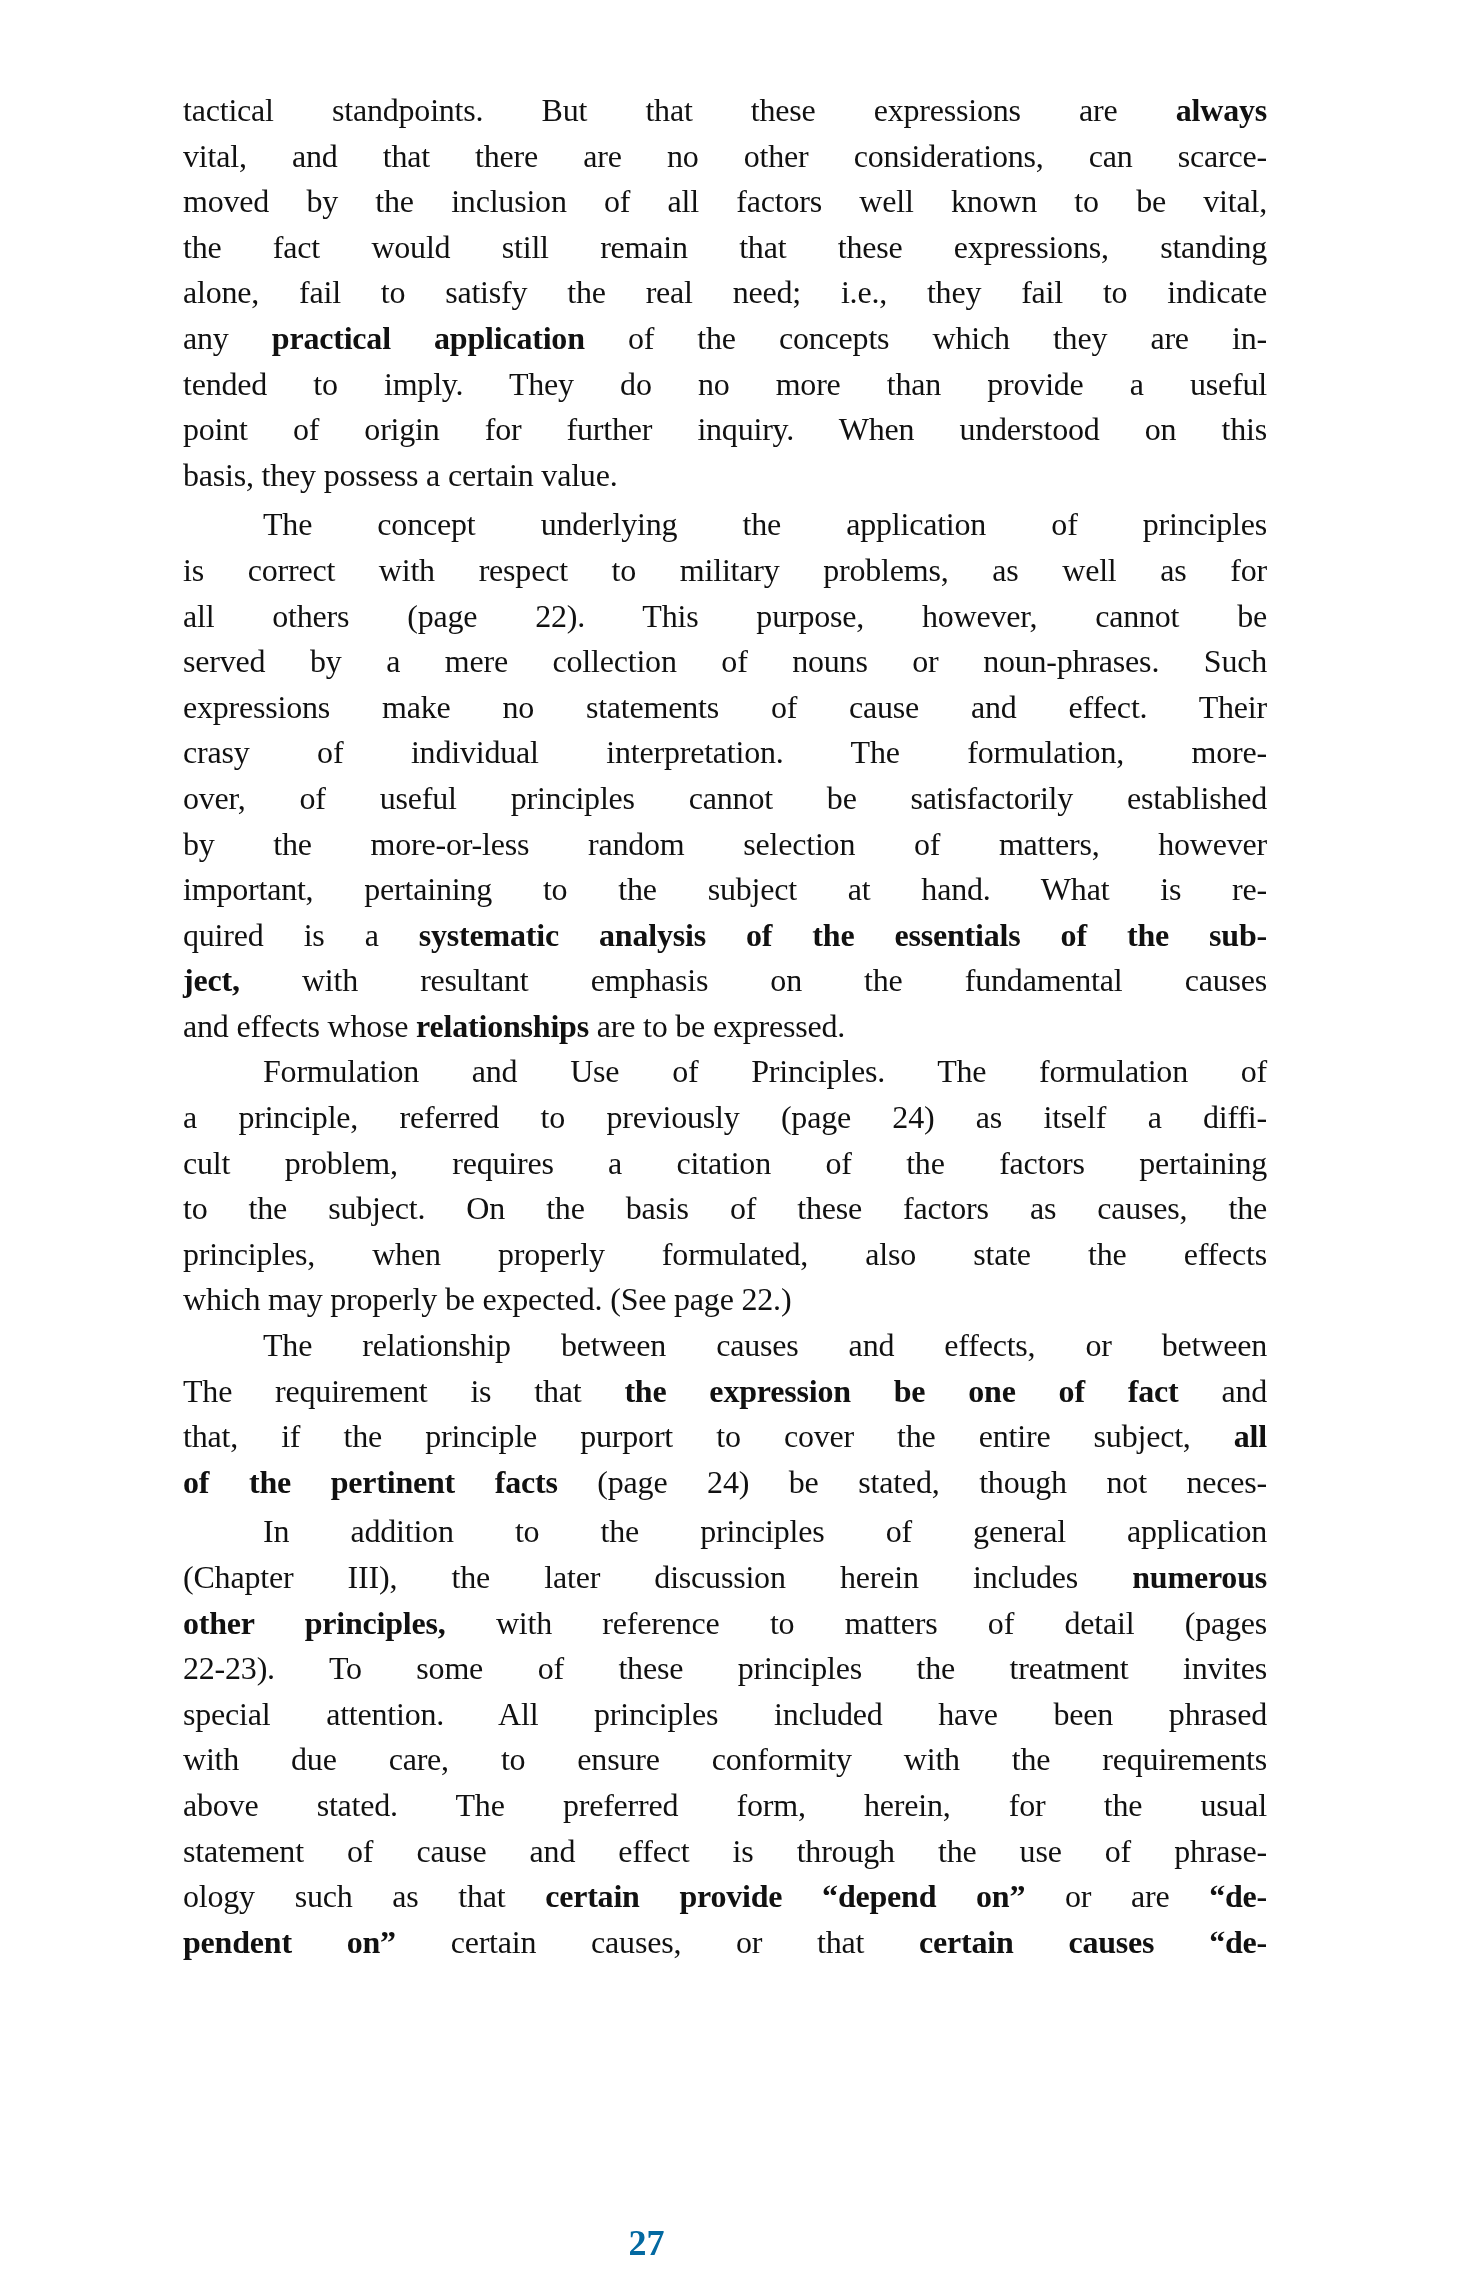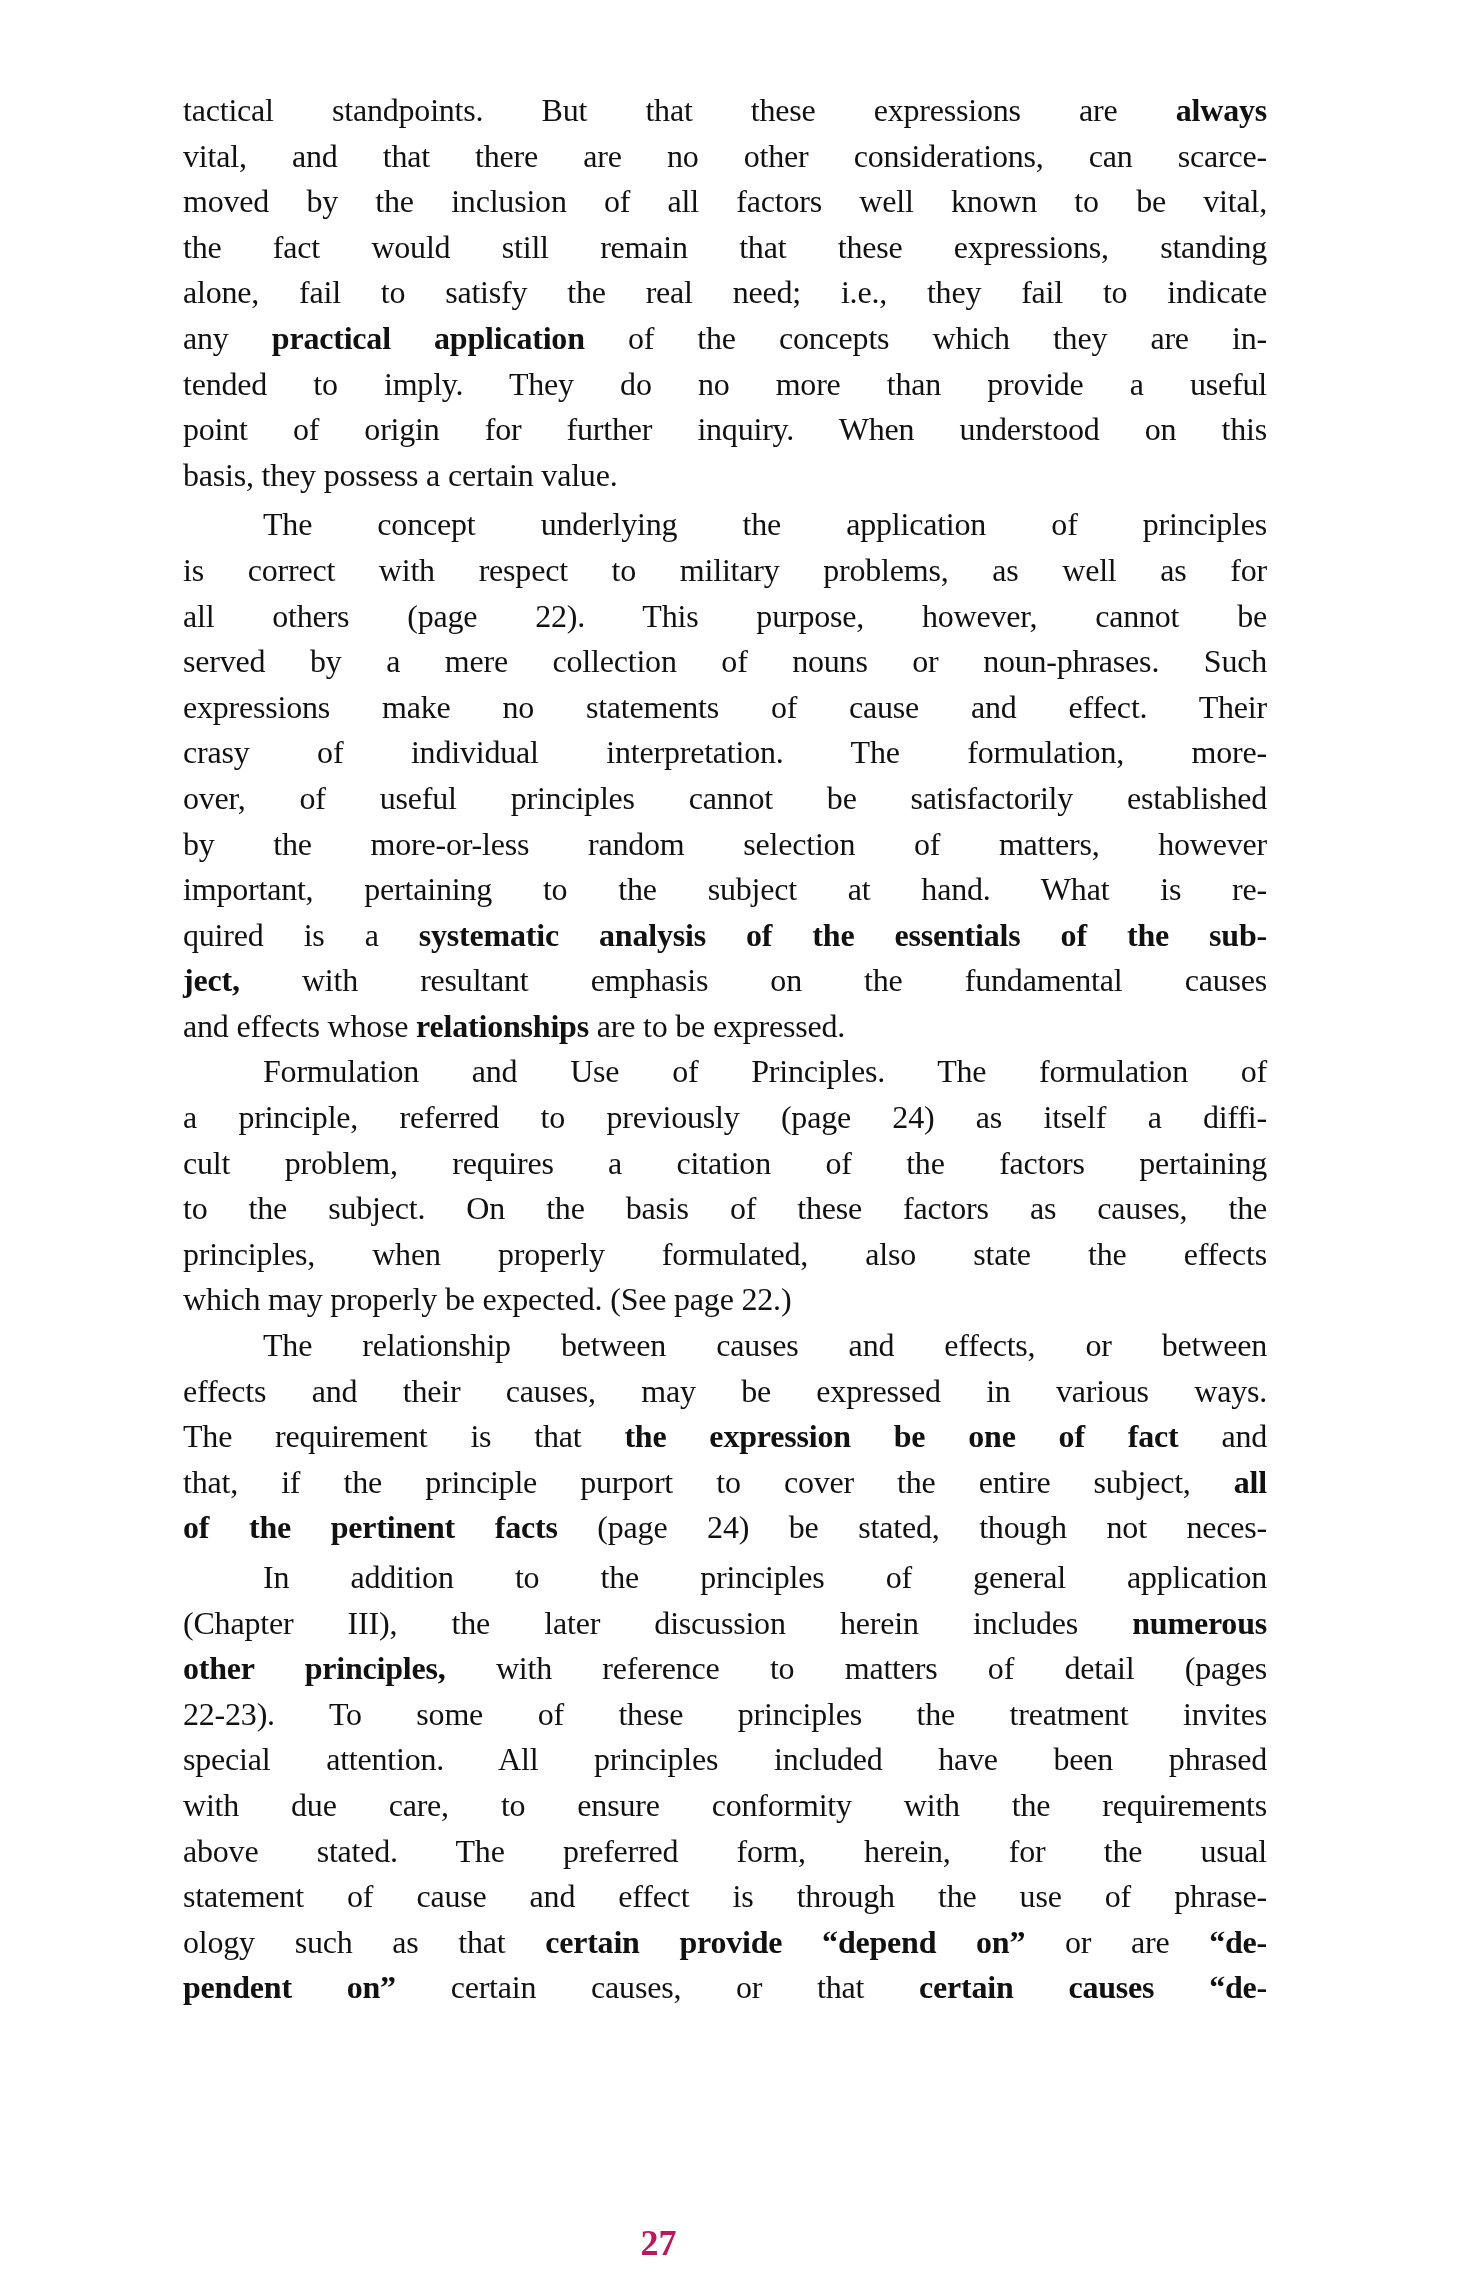--- a/index.html
+++ b/index.html
@@ -49,22 +49,21 @@
     .para.boldpara .seg { font-weight: normal; }
     #page-number {
       position: absolute;
       left: 0;
       width: 1293px;
       top: 2222px;
       text-align: center;
       font-family: "Liberation Serif", "DejaVu Serif", serif;
       font-weight: bold;
       font-size: 36px;
-      color: #be185d;
-      margin-left: 12px;
+      color: #0369a1;
     }
     
     .line-inner {
       display: inline-block;
       width: 100%;
       text-align: justify;
       text-align-last: justify;
       white-space: normal;
     }
     .line.last .line-inner,
@@ -103,21 +102,20 @@
     <div class="para boldpara">
       <div class="line indent"><span class="line-inner"><span class="seg b">Formulation and Use of Principles.</span><span class="seg"> The formulation of</span></span></div>
       <div class="line"><span class="line-inner"><span class="seg">a principle, referred to previously (page 24) as itself a diffi-</span></span></div>
       <div class="line"><span class="line-inner"><span class="seg">cult problem, requires a citation of the factors pertaining</span></span></div>
       <div class="line"><span class="line-inner"><span class="seg">to the subject. On the basis of these factors as causes, the</span></span></div>
       <div class="line"><span class="line-inner"><span class="seg">principles, when properly formulated, also state the effects</span></span></div>
       <div class="line last"><span class="line-inner"><span class="seg">which may properly be expected. (See page 22.)</span></span></div>
     </div>
     <div class="para">
       <div class="line indent"><span class="line-inner"><span class="seg">The relationship between causes and effects, or between</span></span></div>
-      <div class="line"><span class="line-inner"><span class="seg">effects and their causes, may be expressed in various ways.</span></span></div>
       <div class="line"><span class="line-inner"><span class="seg">The requirement is that </span><span class="seg b">the expression be one of fact</span><span class="seg"> and</span></span></div>
       <div class="line"><span class="line-inner"><span class="seg">that, if the principle purport to cover the entire subject, </span><span class="seg b">all</span></span></div>
       <div class="line"><span class="line-inner"><span class="seg b">of the pertinent facts</span><span class="seg"> (page 24) be stated, though not neces-</span></span></div>
     </div>
     <div class="para gap">
       <div class="line indent"><span class="line-inner"><span class="seg">In addition to the principles of general application</span></span></div>
       <div class="line"><span class="line-inner"><span class="seg">(Chapter III), the later discussion herein includes </span><span class="seg b">numerous</span></span></div>
       <div class="line"><span class="line-inner"><span class="seg b">other principles,</span><span class="seg"> with reference to matters of detail (pages</span></span></div>
       <div class="line"><span class="line-inner"><span class="seg">22-23).  To some of these principles the treatment invites</span></span></div>
       <div class="line"><span class="line-inner"><span class="seg">special attention. All principles included have been phrased</span></span></div>

